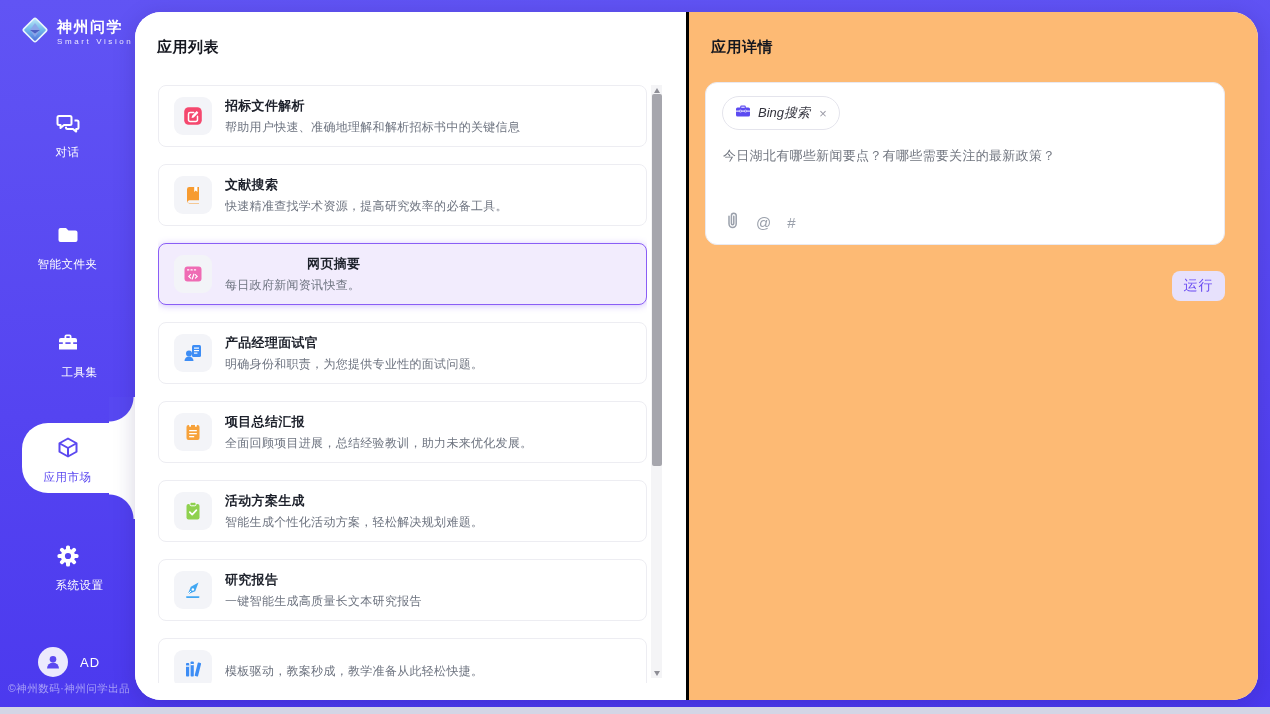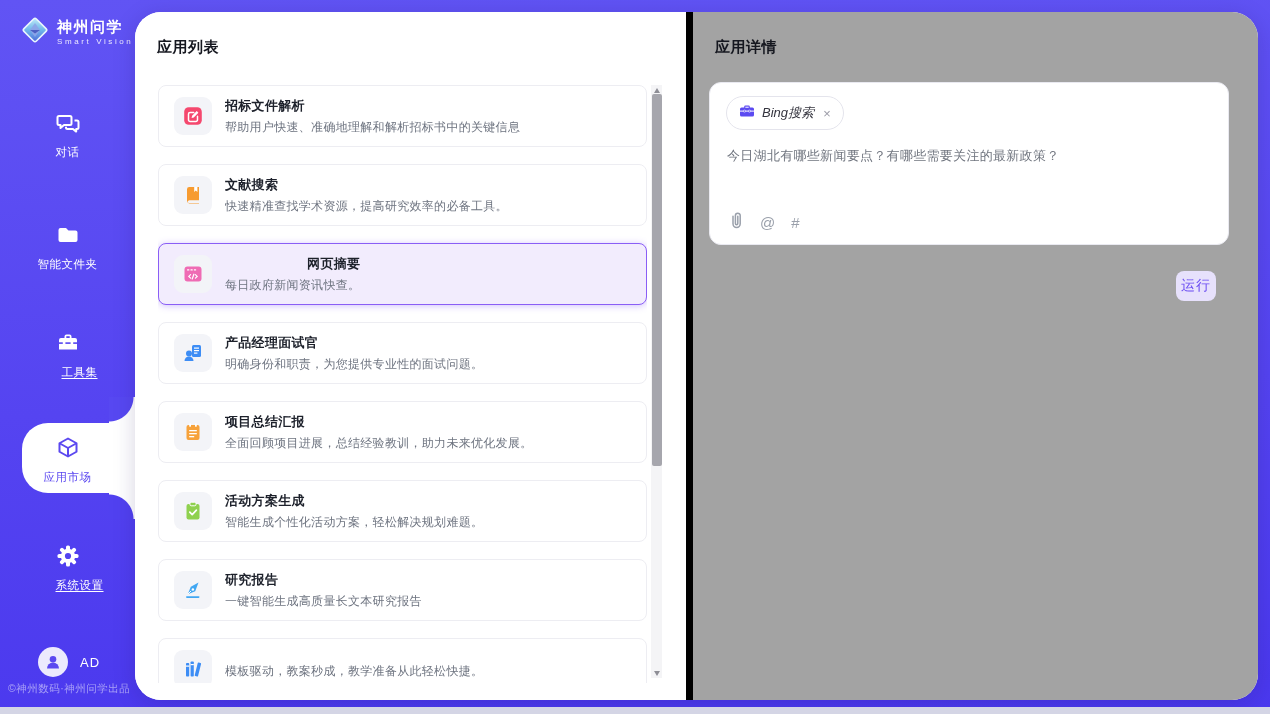--- a/index.html
+++ b/index.html
@@ -13,21 +13,21 @@
   .bottom-strip{position:absolute;left:0;bottom:0;width:100%;height:7px;background:#d4d5e5;}
 
   
   .sidebar{position:absolute;left:0;top:0;width:135px;height:707px;padding-left:35px;}
   .logo{position:absolute;left:20px;top:15px;display:flex;align-items:center;gap:7px;}
   .logo-cn{font-size:15px;font-weight:700;color:#ffffff;letter-spacing:1.5px;line-height:17px;}
   .logo-en{font-size:8px;color:#e9e7ff;letter-spacing:2.6px;margin-top:2px;}
   .nav-item{position:absolute;left:0;width:135px;text-align:center;color:#ffffff;cursor:pointer;}
   .nav-item .nav-ic{display:inline-block;height:26px;}
   .nav-item .lbl{display:block;margin-top:5px;font-size:11.5px;letter-spacing:.5px;}
-  .lbl.underline{text-decoration:underline;text-underline-offset:2px;margin-left:24px;}
+  .lbl.underline{text-underline-offset:2px;margin-left:24px;}
   .nav-item.active{color:#5b48f0;}
   .active-bubble{position:absolute;left:22px;top:423px;width:113px;height:70px;background:#ffffff;
     border-radius:26px 0 0 26px;}
   .notch{position:absolute;left:109px;width:26px;height:26px;}
   .notch.top{top:397px;background:radial-gradient(circle 25px at 0 0,#5748f1 0 24px,#ffffff 25px);}
   .notch.bottom{top:493px;background:radial-gradient(circle 25px at 0 100%,#5141f0 0 24px,#ffffff 25px);}
   .user-row{position:absolute;top:647px;left:38px;display:flex;align-items:center;gap:12px;}
   .avatar{width:30px;height:30px;border-radius:50%;background:#eceafd;display:flex;align-items:center;justify-content:center;}
   .user-name{color:#ffffff;font-size:13px;letter-spacing:1px;}
   .copyright{position:absolute;left:8px;top:682px;font-size:10.5px;color:rgba(255,255,255,.5);letter-spacing:.5px;}
@@ -52,31 +52,31 @@
   
   .scrollbar{position:absolute;right:24px;top:73px;width:11px;height:593px;background:#f4f4f6;}
   .sb-arrow{position:absolute;left:0;width:11px;height:10px;display:flex;align-items:center;justify-content:center;}
   .sb-arrow.up{top:0;}
   .sb-arrow.down{bottom:0;}
   .tri-up{width:0;height:0;border-left:3.5px solid transparent;border-right:3.5px solid transparent;border-bottom:5px solid #8e8e96;}
   .tri-down{width:0;height:0;border-left:3.5px solid transparent;border-right:3.5px solid transparent;border-top:5px solid #8e8e96;}
   .sb-thumb{position:absolute;left:.5px;top:9px;width:10px;height:372px;background:#a6a6ad;border-radius:2px;}
 
   
-  .detail-panel{flex:1;background:#a3a3a3;border-left:7px solid #000000;position:relative;}
+  .detail-panel{flex:1;background:#fdba74;border-left:3px solid #000000;position:relative;}
   .detail-card{position:absolute;left:16px;top:70px;width:520px;height:163px;background:#ffffff;
     border:1px solid #e9e9f0;border-radius:12px;box-sizing:border-box;}
   .tag{position:absolute;left:16px;top:13px;display:inline-flex;align-items:center;gap:7px;
     border:1px solid #e4e4ec;border-radius:17px;padding:7px 12px;background:#ffffff;font-style:italic;}
   .tag-label{font-size:13px;color:#34343e;}
   .tag-close{font-size:13px;color:#9a9aa6;margin-left:2px;cursor:pointer;line-height:1;}
   .question{position:absolute;left:17px;top:64px;font-size:13px;color:#70757f;letter-spacing:.3px;}
   .toolbar{position:absolute;left:17px;top:128px;display:flex;gap:16px;align-items:center;color:#9aa0ab;}
   .tb-glyph{font-size:15px;cursor:pointer;}
-  .run-btn{position:absolute;left:483px;top:259px;width:40px;height:30px;background:#e7e1fc;color:#6b4df2;
+  .run-btn{position:absolute;left:483px;top:259px;width:53px;height:30px;background:#e7e1fc;color:#6b4df2;
     border-radius:8px;font-size:14px;display:flex;align-items:center;justify-content:center;cursor:pointer;letter-spacing:1px;}
 </style>
 </head>
 <body>
 
 <div class="canvas">
 
   <div class="sidebar">
 
     <div class="logo">

